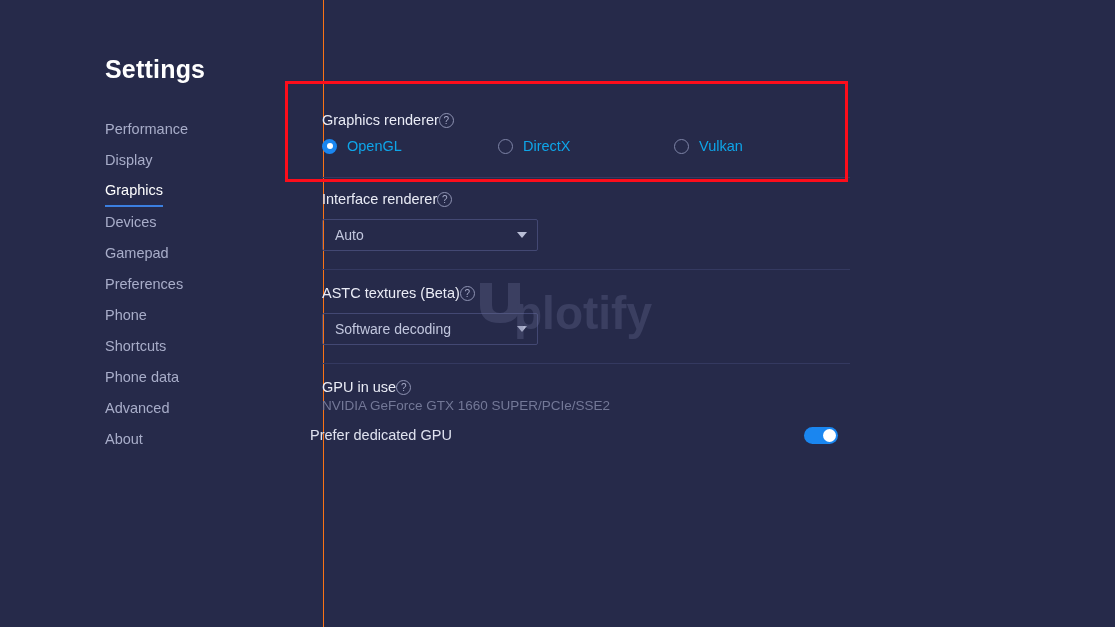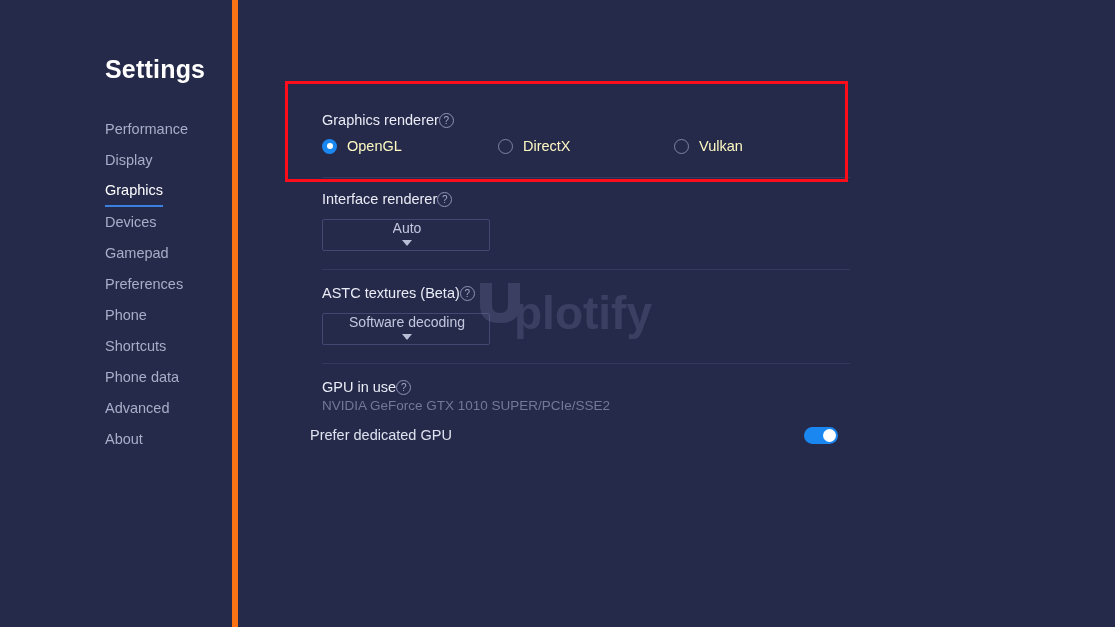--- a/index.html
+++ b/index.html
@@ -25,23 +25,23 @@
     pointer-events: none;
     z-index: 5;
     opacity: 0.30;
   }
   .watermark svg { display: block; }
 
   
   .sidebar {
     position: absolute;
     left: 0; top: 0;
-    width: 238px;
+    width: 324px;
     height: 627px;
-    border-right: 6px solid #f97316;
+    border-right: 1px solid #f97316;
   }
   .page-title {
     position: absolute;
     left: 105px;
     top: 55px;
     font-size: 25px;
     font-weight: bold;
     color: #ffffff;
     letter-spacing: 0.2px;
   }
@@ -146,38 +146,37 @@
   .radio-opt.checked .radio-dot::after {
     content: "";
     position: absolute;
     left: 4.5px; top: 4.5px;
     width: 6px; height: 6px;
     border-radius: 50%;
     background: #ffffff;
   }
   .radio-label {
     font-size: 14.5px;
-    color: #fef9c3;
+    color: #0ea5e9;
     white-space: nowrap;
   }
 
   
   .select {
     position: absolute;
     left: 32px;
-    width: 168px;
+    width: 216px;
     height: 32px;
     border: 1px solid #434873;
     border-radius: 2px;
     background: transparent;
     display: flex;
     align-items: center;
     padding: 0 10px 0 12px;
     cursor: pointer;
-    flex-direction: column;
   }
   .select-value {
     font-size: 14px;
     color: #c2c7de;
     flex: 1;
     white-space: nowrap;
     overflow: hidden;
   }
   .caret {
     width: 0; height: 0;
@@ -314,21 +313,21 @@
 
   <div class="sep" style="top:363px"></div>
 
   <div class="section" style="top:377px">
     <div class="section-head">
       <span class="section-label">GPU in use</span>
       <span class="help-icon">?</span>
     </div>
   </div>
 
-  <div class="gpu-name">NVIDIA GeForce GTX 1010 SUPER/PCIe/SSE2</div>
+  <div class="gpu-name">NVIDIA GeForce GTX 1660 SUPER/PCIe/SSE2</div>
 
   <div class="toggle-row">
     <span class="toggle-label">Prefer dedicated GPU</span>
     <span class="toggle">
       <span class="knob"></span>
     </span>
   </div>
 
 </div>
 

